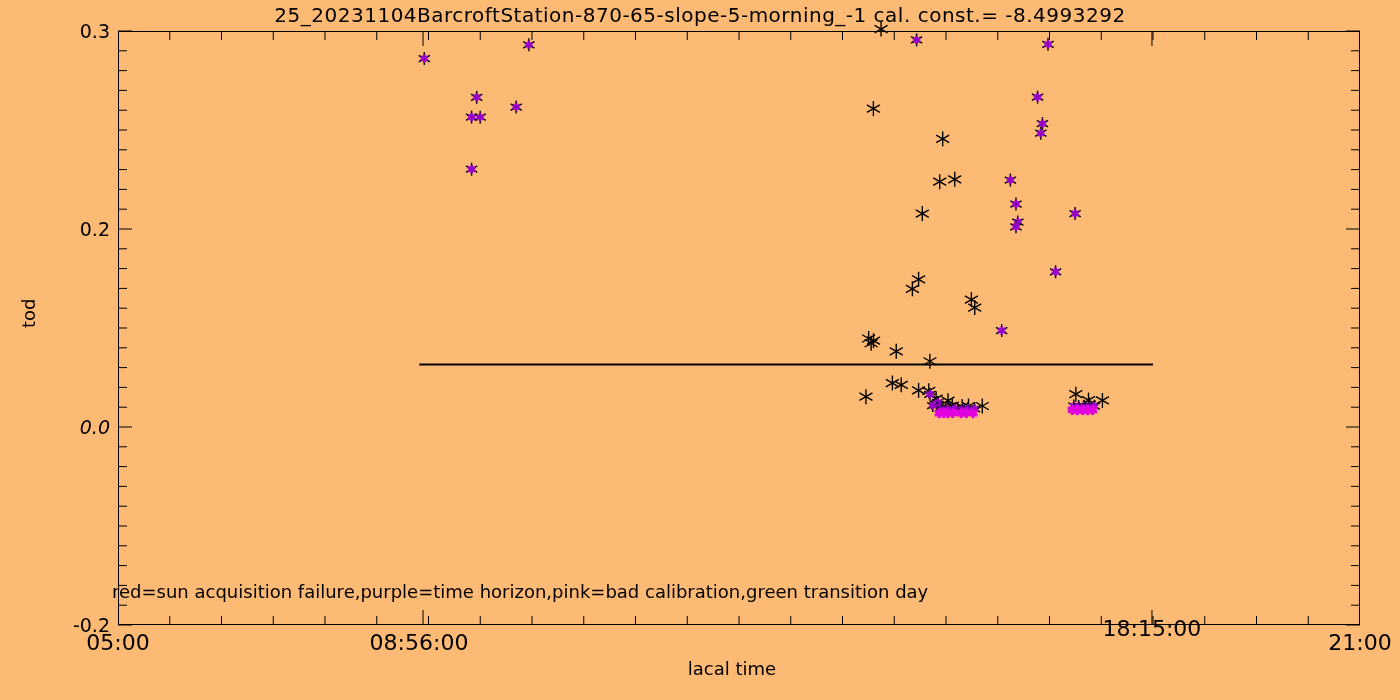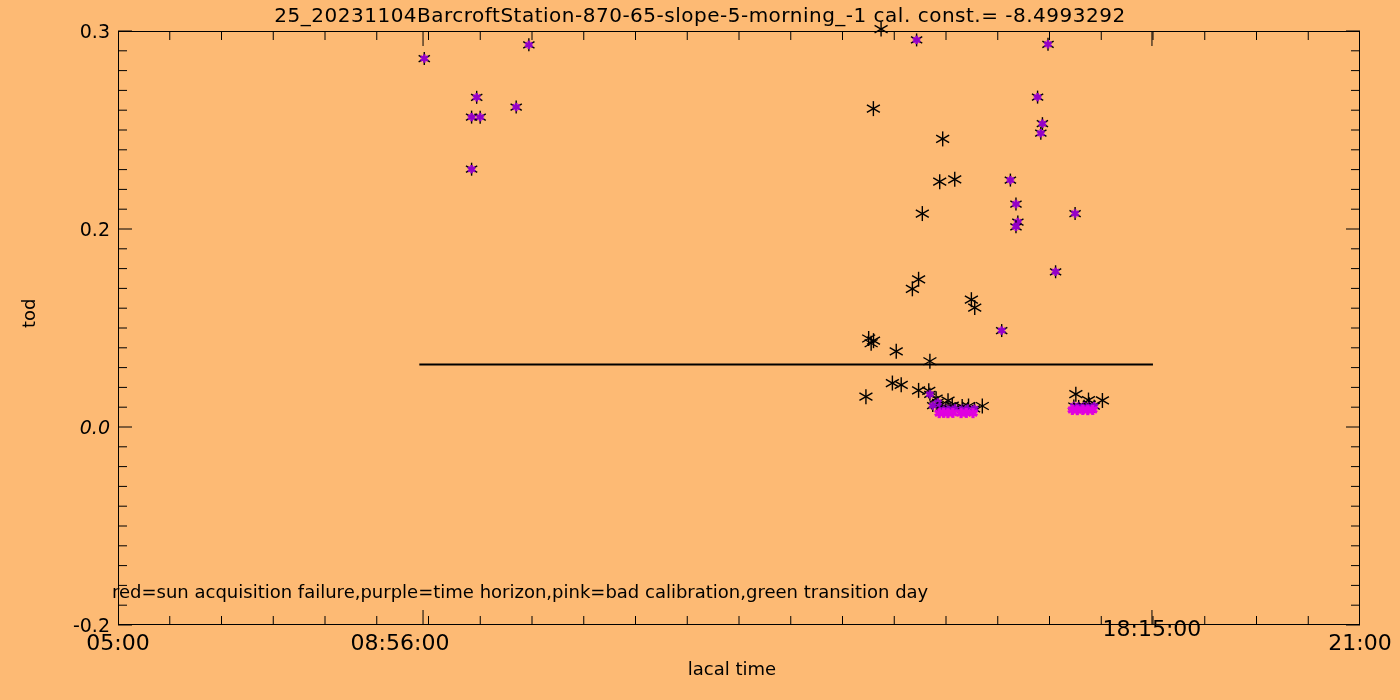--- a/index.html
+++ b/index.html
@@ -570,17 +570,17 @@
   <div id="xlabel">lacal time</div>
 
   <div id="legend-note">red=sun acquisition failure,purple=time horizon,pink=bad calibration,green transition day</div>
 
   <div id="tick-labels">
       <div class="ytick-label" style="top: 31px; left: 30px; width: 80px;">0.3</div>
       <div class="ytick-label" style="top: 229px; left: 30px; width: 80px;">0.2</div>
       <div class="ytick-label" style="top: 427px; left: 30px; width: 80px; font-style: italic;">0.0</div>
       <div class="ytick-label" style="top: 625px; left: 30px; width: 80px;">-0.2</div>
       <div class="xtick-label" style="left: 118px; top: 630px;">05:00</div>
-      <div class="xtick-label" style="left: 400px; top: 630px;">08:56:00</div>
+      <div class="xtick-label" style="left: 419px; top: 630px;">08:56:00</div>
       <div class="xtick-label" style="left: 1151.96px; top: 616px;">18:15:00</div>
       <div class="xtick-label" style="left: 1360px; top: 630px;">21:00</div>
     </div>
 </div>
 
 </body></html>

